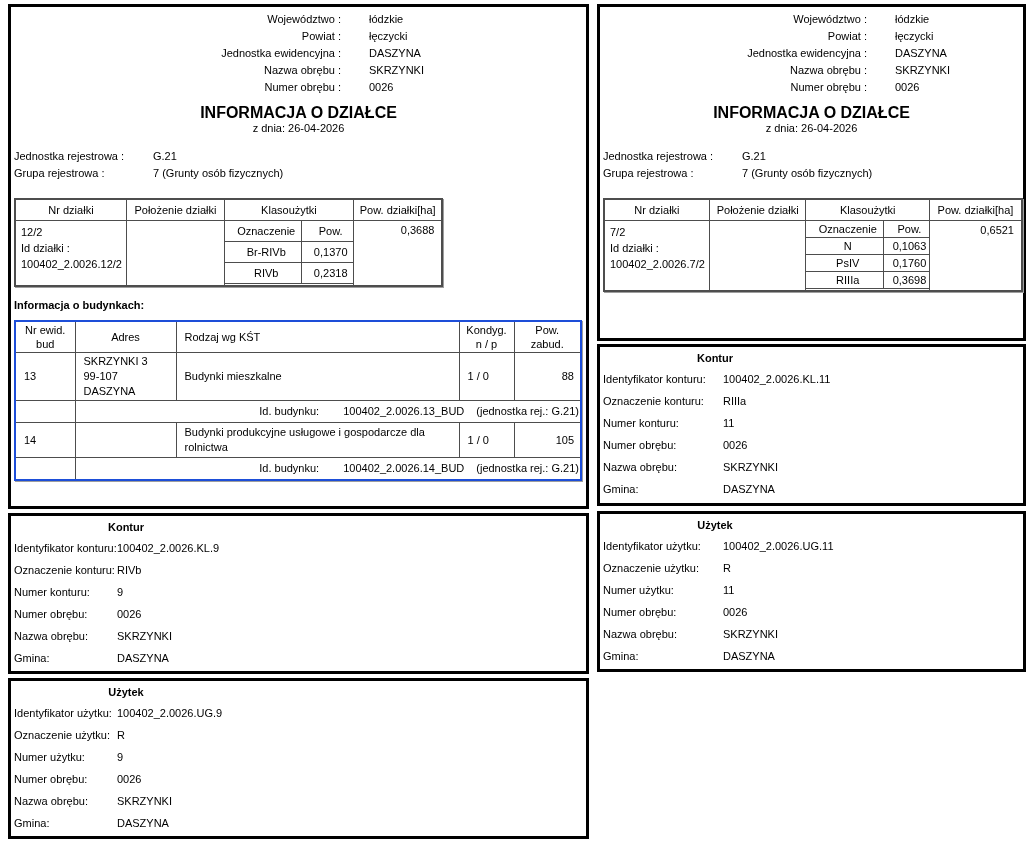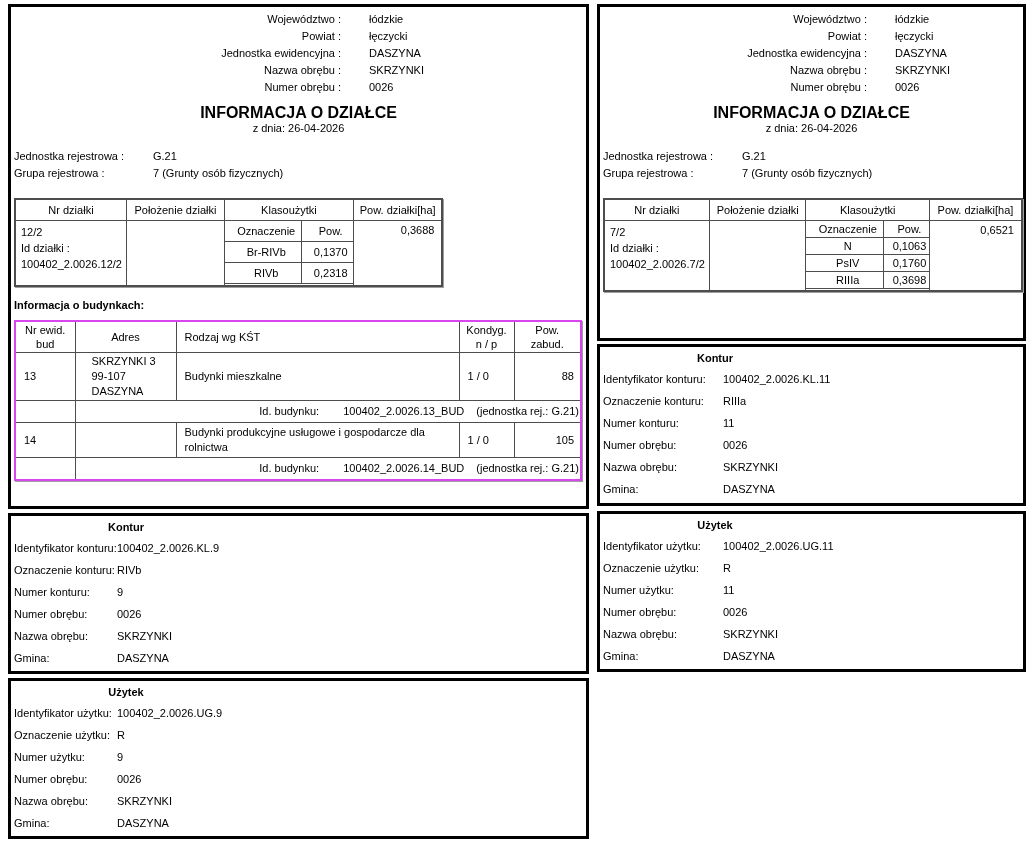--- a/index.html
+++ b/index.html
@@ -38,26 +38,26 @@
   table.subtable td{border:none;border-bottom:1px solid #4d4d4d;padding:0 0 0 6px;
     vertical-align:middle;white-space:nowrap;text-align:center;}
   table.subtable td:first-child{border-right:1px solid #4d4d4d;}
   .lp table.subtable td{height:20px;}
   .rp table.subtable td{height:16px;}
 
   .bud-label{margin:11px 0 0 3px;font-weight:bold;line-height:15px;}
 
   
   table.btable{border-collapse:collapse;table-layout:fixed;margin:7px 0 0 3px;
-    border:2px solid #d946ef;box-shadow:1px 1px 0 #9e9e9e;background:#fff;}
+    border:2px solid #1d4ed8;box-shadow:1px 1px 0 #9e9e9e;background:#fff;}
   table.btable td{border:1px solid #4d4d4d;vertical-align:middle;}
   .bhead td{height:30px;text-align:center;white-space:pre-line;line-height:14px;padding:0;}
   .bhead td.h-left{text-align:left;padding-left:8px;}
   td.bnr{padding-left:8px;}
-  td.badr{padding-left:16px;line-height:15px;margin-left:22px;}
+  td.badr{padding-left:8px;line-height:15px;margin-left:22px;}
   td.btyp{padding:2px 24px 2px 8px;line-height:15px;}
   td.bkon{padding-left:8px;}
   td.bpow{text-align:right;padding-right:6px;}
   tr.bid td{height:19px;}
   tr.bid .bid-content{padding-left:8px;text-align:right;}
   .bid-id{margin-left:24px;}
   .bid-note{margin-left:12px;}
 
   
   .sec-title{width:230px;text-align:center;font-weight:bold;margin:4px 0 6px 0;line-height:15px;}

